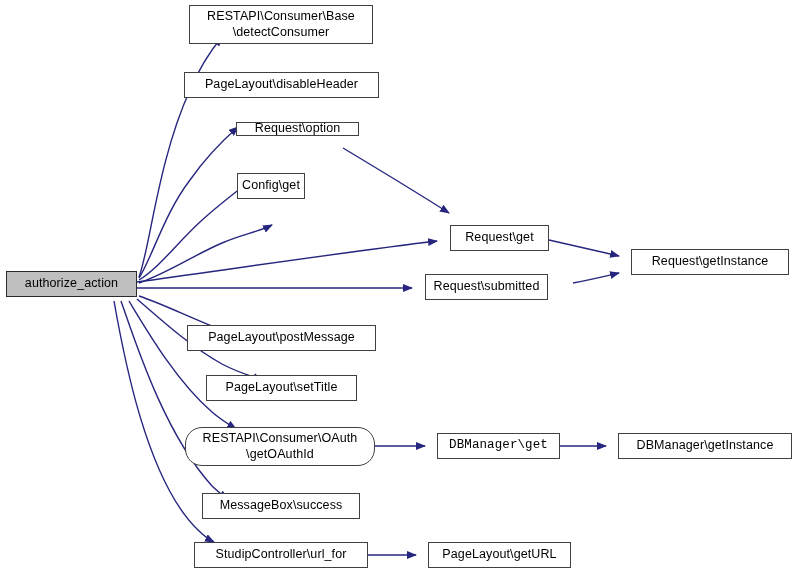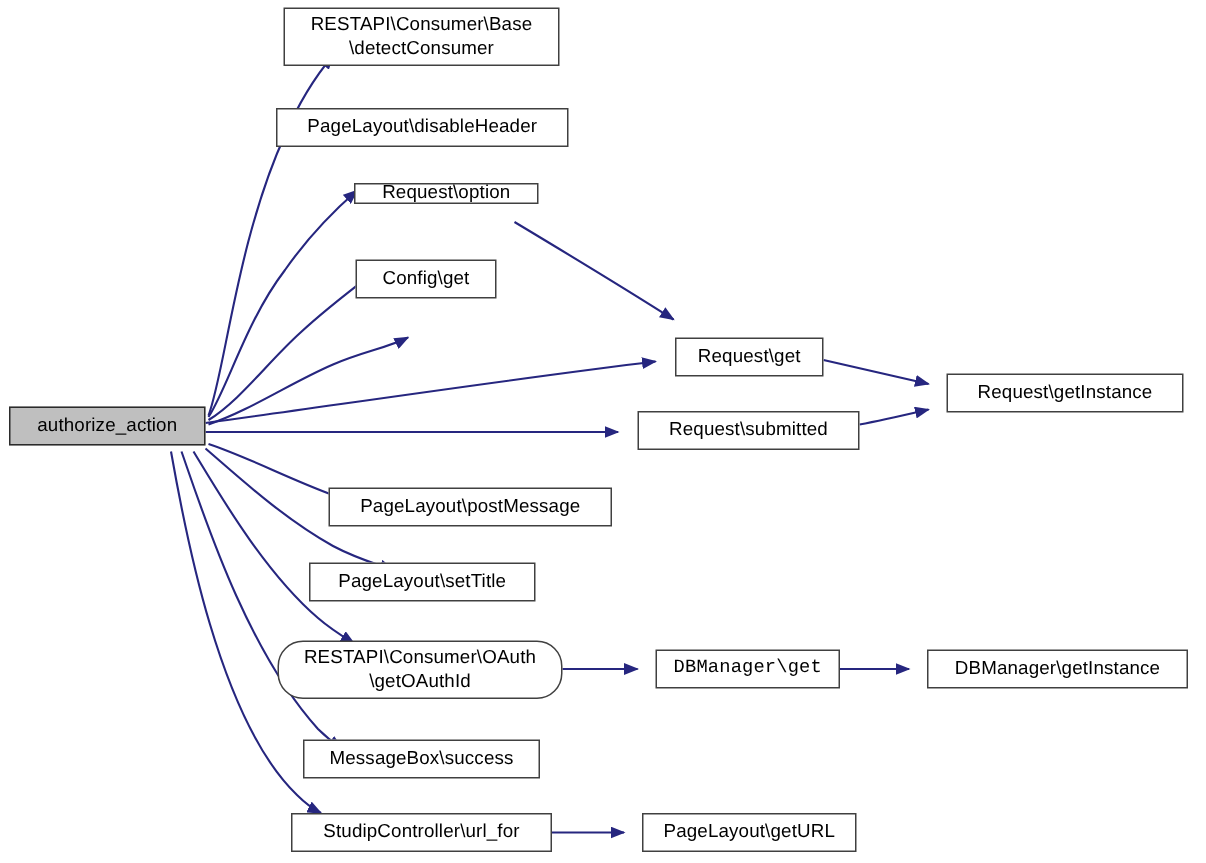--- a/index.html
+++ b/index.html
@@ -76,25 +76,25 @@
         <path d="M 368,555 L 416,555" fill="none" stroke="#26267f" stroke-width="1.4" marker-end="url(#arrowhead)"></path>
       </g>
   </svg>
 
   <div id="node-group">
       <div class="gnode root" style="left: 6px; top: 271px; width: 131px; height: 26px;">authorize_action</div>
       <div class="gnode" style="left: 189px; top: 5px; width: 184px; height: 39px;">RESTAPI\Consumer\Base
 \detectConsumer</div>
       <div class="gnode" style="left: 184px; top: 72px; width: 195px; height: 26px;">PageLayout\disableHeader</div>
       <div class="gnode" style="left: 220px; top: 122px; width: 123px; height: 14px; margin-left: 16px;">Request\option</div>
-      <div class="gnode" style="left: 237px; top: 173px; width: 94px; height: 26px;">Config\get</div>
+      <div class="gnode" style="left: 237px; top: 173px; width: 68px; height: 26px;">Config\get</div>
       <div class="gnode" style="left: 450px; top: 225px; width: 99px; height: 26px;">Request\get</div>
       <div class="gnode" style="left: 631px; top: 249px; width: 158px; height: 26px;">Request\getInstance</div>
-      <div class="gnode" style="left: 425px; top: 274px; width: 148px; height: 26px;">Request\submitted</div>
-      <div class="gnode" style="left: 187px; top: 325px; width: 189px; height: 26px; margin-left: 32px;">PageLayout\postMessage</div>
+      <div class="gnode" style="left: 425px; top: 274px; width: 123px; height: 26px;">Request\submitted</div>
+      <div class="gnode" style="left: 187px; top: 325px; width: 189px; height: 26px;">PageLayout\postMessage</div>
       <div class="gnode" style="left: 206px; top: 375px; width: 151px; height: 26px;">PageLayout\setTitle</div>
       <div class="gnode" style="left: 185px; top: 427px; width: 190px; height: 39px; border-radius: 17px;">RESTAPI\Consumer\OAuth
 \getOAuthId</div>
       <div class="gnode" style="left: 437px; top: 433px; width: 123px; height: 26px; font-family: Liberation Mono, monospace;">DBManager\get</div>
       <div class="gnode" style="left: 618px; top: 433px; width: 174px; height: 26px;">DBManager\getInstance</div>
       <div class="gnode" style="left: 202px; top: 493px; width: 158px; height: 26px;">MessageBox\success</div>
       <div class="gnode" style="left: 194px; top: 542px; width: 174px; height: 26px; text-align: center;">StudipController\url_for</div>
       <div class="gnode" style="left: 428px; top: 542px; width: 143px; height: 26px;">PageLayout\getURL</div>
     </div>
 

